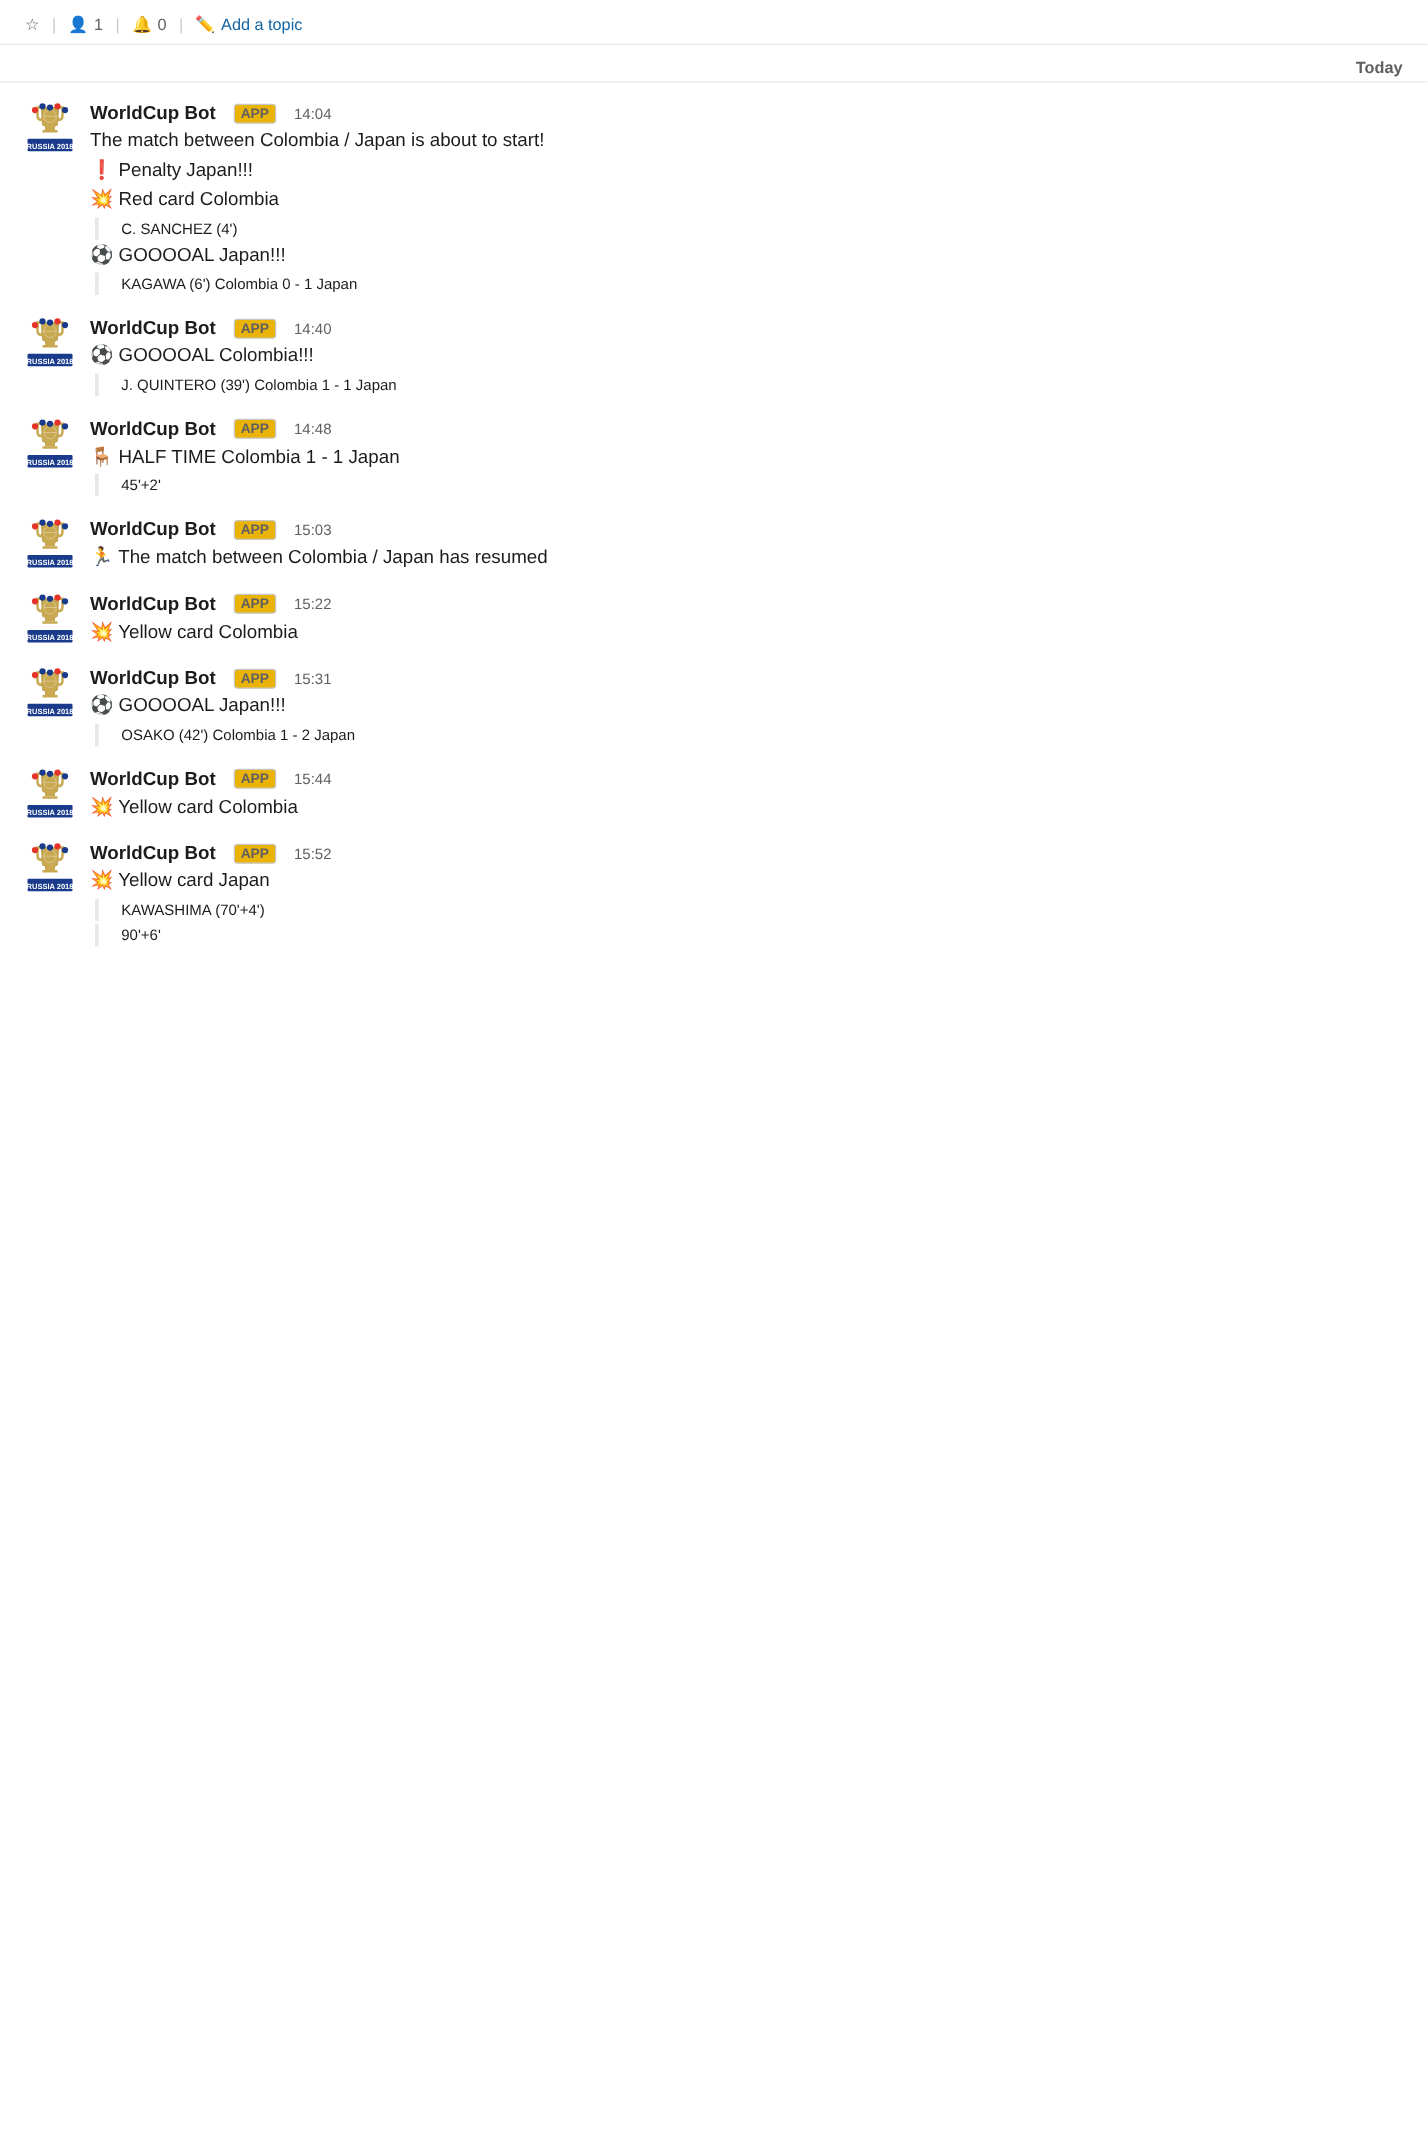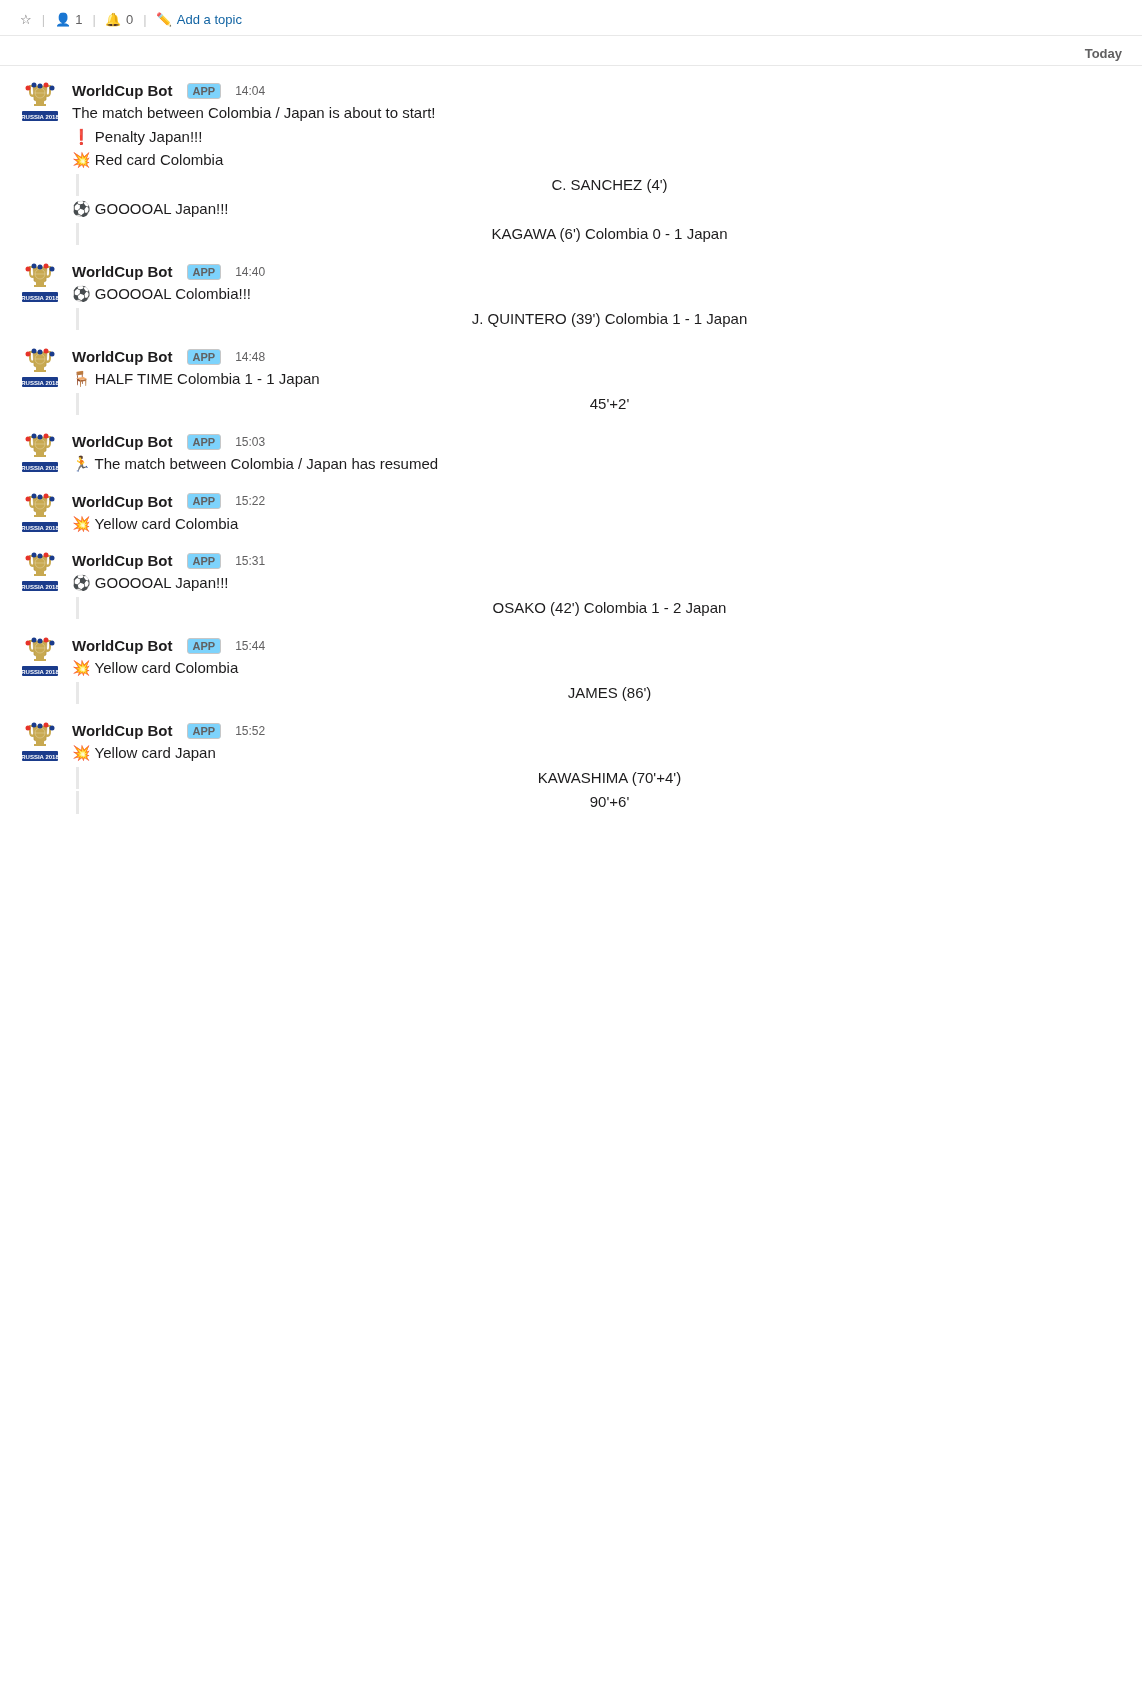--- a/index.html
+++ b/index.html
@@ -95,21 +95,21 @@
       margin-bottom: 3px;
     }
 
     .bot-name {
       font-weight: 900;
       font-size: 15px;
       color: #1d1c1d;
     }
 
     .app-badge {
-      background: #7dd3fc;
+      background: #eab308;
       color: #616061;
       font-size: 11px;
       font-weight: 700;
       padding: 1px 5px;
       border-radius: 3px;
       border: 1px solid #c7c7c7;
     }
 
     .message-time {
       font-size: 12px;
@@ -117,27 +117,26 @@
     }
 
     .message-line {
       font-size: 15px;
       color: #1d1c1d;
       line-height: 1.5;
       margin-bottom: 1px;
     }
 
     .message-line-indented {
-      font-size: 15px;
+      font-size: 12px;
       color: #1d1c1d;
       line-height: 1.5;
       padding-left: 18px;
       border-left: 3px solid #e8e8e8;
       margin: 2px 0 2px 4px;
-      text-align: center;
     }
   </style>
 </head>
 <body>
 
 <div class="channel-header">
   <div class="channel-meta">
     <div class="channel-meta-item">
       <span>☆</span>
     </div>
@@ -415,21 +414,20 @@
     <circle cx="32" cy="6" r="2.5" fill="#1a3b8b"></circle>
   </svg>
       </div>
       <div class="message-content">
         <div class="message-header">
           <span class="bot-name">WorldCup Bot</span>
           <span class="app-badge">APP</span>
           <span class="message-time">15:44</span>
         </div>
         <div class="message-line">💥 Yellow card Colombia</div>
-        <div class="message-line-indented">JAMES (86')</div>
       </div>
     </div>
     <div class="message-group">
       <div class="avatar">
         <svg viewBox="0 0 40 40" xmlns="http://www.w3.org/2000/svg">
     <rect width="40" height="40" fill="white"></rect>
 
     <g transform="translate(20,4)">
 
       <rect x="-18" y="25" width="36" height="10" fill="#1a3b8b" rx="1"></rect>

